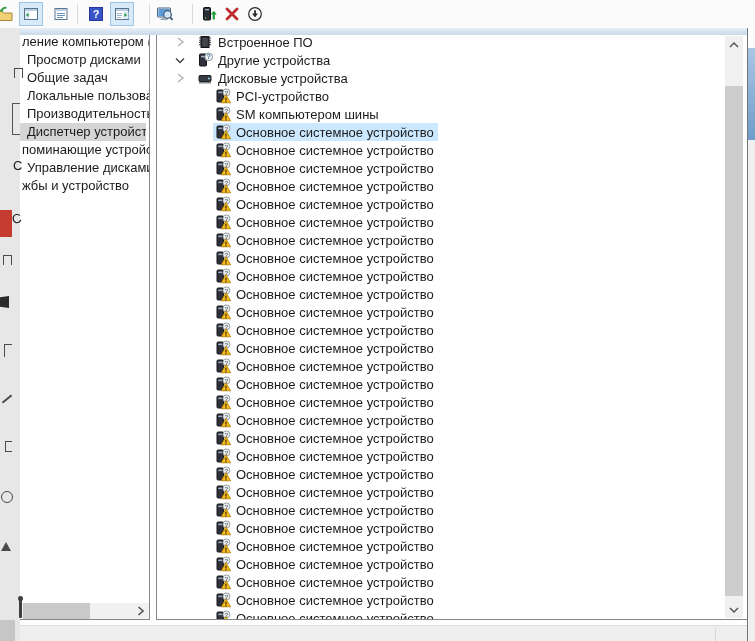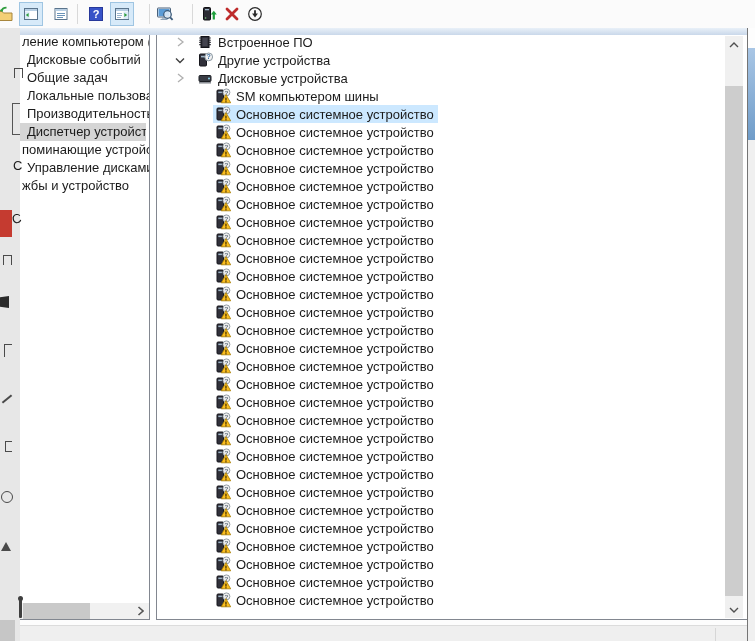--- a/index.html
+++ b/index.html
@@ -170,21 +170,21 @@
       <div class="tb-sep" style="left: 77px;"></div>
       <div class="tb-sep" style="left: 149px;"></div>
       <div class="tb-sep" style="left: 192px;"></div>
     </div>
 
   <div class="band"></div>
 
   <div class="left-panel">
     <div class="ltree" id="ltree">
         <div class="l-row"><span>ление компьютером (л</span></div>
-        <div class="l-row ind1"><span>Дисковые событий</span></div>
+        <div class="l-row ind1"><span>Просмотр дисками</span></div>
         <div class="l-row ind1"><span>Общие задач</span></div>
         <div class="l-row ind1"><span>Локальные пользовате</span></div>
         <div class="l-row ind1"><span>Производительность</span></div>
         <div class="l-row ind1 selected"><span>Диспетчер устройств</span></div>
         <div class="l-row"><span>поминающие устройст</span></div>
         <div class="l-row ind1"><span>Управление дисками</span></div>
         <div class="l-row"><span>жбы и устройство</span></div>
       </div>
     <div class="hscroll">
       <div class="hs-thumb"></div>
@@ -243,20 +243,36 @@
           </span>
           <span class="r-content">
             <span style="display:inline-flex">
               <svg class="dev-icon" width="16" height="16" viewBox="0 0 16 16">
                 <rect x="2" y="5.5" width="12" height="6" rx="1" fill="#383c44" stroke="#1c1f24"></rect>
                 <circle cx="12" cy="8.5" r="1" fill="#8fd8f0"></circle>
                 <rect x="2" y="12.3" width="12" height="1.1" fill="#5a5f68"></rect>
               </svg>
             </span>
             <span>Дисковые устройства</span>
+          </span>
+        </div>
+        <div class="r-row lv2">
+          <span class="r-content">
+            <span style="display:inline-flex">
+              <svg class="dev-icon" width="16" height="16" viewBox="0 0 16 16">
+                <rect x="2" y="2" width="6.5" height="12" rx="1" fill="#30303a" stroke="#16161c"></rect>
+                <rect x="3.3" y="3.6" width="3.6" height="1.5" fill="#9fb6c8"></rect>
+                <circle cx="11.4" cy="4.4" r="3.5" fill="#efefef" stroke="#8a949c" stroke-width="0.9"></circle>
+                <text x="11.4" y="6.6" font-size="6.2" font-weight="bold" fill="#5c6b78" text-anchor="middle" font-family="Liberation Sans,sans-serif">?</text>
+                <path d="M6.2 14.8 L15.7 14.8 L10.9 6.6 Z" fill="#fcbe1e" stroke="#a67c00" stroke-width="0.8"></path>
+                <rect x="10.3" y="9.6" width="1.3" height="3" fill="#4a3500"></rect>
+                <rect x="10.3" y="13.2" width="1.3" height="1.2" fill="#4a3500"></rect>
+              </svg>
+            </span>
+            <span>PCI-устройство</span>
           </span>
         </div>
         <div class="r-row lv2">
           <span class="r-content">
             <span style="display:inline-flex">
               <svg class="dev-icon" width="16" height="16" viewBox="0 0 16 16">
                 <rect x="2" y="2" width="6.5" height="12" rx="1" fill="#30303a" stroke="#16161c"></rect>
                 <rect x="3.3" y="3.6" width="3.6" height="1.5" fill="#9fb6c8"></rect>
                 <circle cx="11.4" cy="4.4" r="3.5" fill="#efefef" stroke="#8a949c" stroke-width="0.9"></circle>
                 <text x="11.4" y="6.6" font-size="6.2" font-weight="bold" fill="#5c6b78" text-anchor="middle" font-family="Liberation Sans,sans-serif">?</text>

